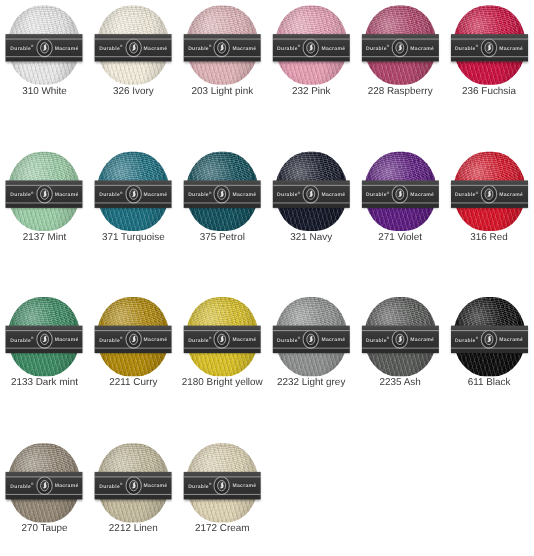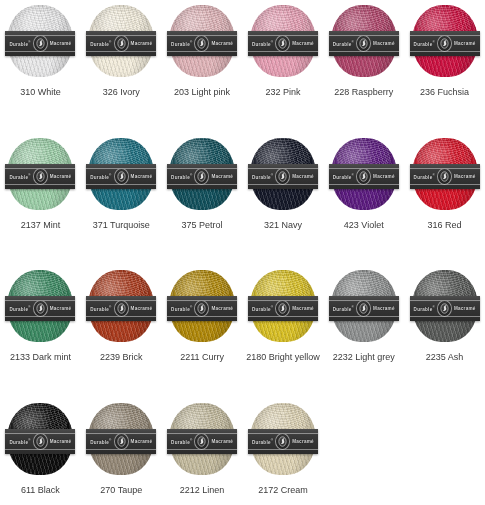--- a/index.html
+++ b/index.html
@@ -108,21 +108,20 @@
   .medallion{
     width:13px;height:15px;flex:0 0 auto;
     border-radius:50%;
     background:radial-gradient(ellipse at 50% 40%,#4a4a4a,#1d1d1d 78%);
     border:.8px solid #9a9a9a;
     display:flex;align-items:center;justify-content:center;
   }
   .medallion svg{display:block;}
   
   .caption{
-    margin-top:10px;
     font-size:9px;
     color:#3b3b3b;
     text-align:center;
     white-space:nowrap;
     line-height:1.2;
   }
 </style>
 </head>
 <body>
 
@@ -371,21 +370,21 @@
             <span class="medallion">
               <svg width="9" height="11" viewBox="0 0 9 11">
                 <ellipse cx="4.5" cy="5.5" rx="3.6" ry="4.7" fill="none" stroke="#c9c9c9" stroke-width=".7"></ellipse>
                 <path d="M5.4 2.4c-.9.2-1.5 1-1.5 1.9 0 .7.3 1.2.3 1.8 0 .8-.7 1.3-1.5 1.5 1.1.5 2.3.4 3-.3.6-.6.7-1.5.4-2.3-.2-.5-.5-.9-.4-1.4 0-.5.4-.9.8-1.1-.4-.2-.8-.2-1.1-.1z" fill="#e6e6e6"></path>
               </svg>
             </span>
             <span class="brand">Macramé</span>
           </div>
         </div>
       </div>
-      <div class="caption">423 Violet</div>
+      <div class="caption">271 Violet</div>
     </div>
     <div class="cell">
       <div class="ball-wrap">
         <div class="ball" style="--c: #d81428;">
           <div class="strands"></div>
           <div class="strands2"></div>
           <div class="swirl"></div>
           <div class="shade"></div>
         </div>
         <div class="band">
@@ -418,43 +417,20 @@
               <svg width="9" height="11" viewBox="0 0 9 11">
                 <ellipse cx="4.5" cy="5.5" rx="3.6" ry="4.7" fill="none" stroke="#c9c9c9" stroke-width=".7"></ellipse>
                 <path d="M5.4 2.4c-.9.2-1.5 1-1.5 1.9 0 .7.3 1.2.3 1.8 0 .8-.7 1.3-1.5 1.5 1.1.5 2.3.4 3-.3.6-.6.7-1.5.4-2.3-.2-.5-.5-.9-.4-1.4 0-.5.4-.9.8-1.1-.4-.2-.8-.2-1.1-.1z" fill="#e6e6e6"></path>
               </svg>
             </span>
             <span class="brand">Macramé</span>
           </div>
         </div>
       </div>
       <div class="caption">2133 Dark mint</div>
-    </div>
-    <div class="cell">
-      <div class="ball-wrap">
-        <div class="ball" style="--c: #ab3a1c;">
-          <div class="strands"></div>
-          <div class="strands2"></div>
-          <div class="swirl"></div>
-          <div class="shade"></div>
-        </div>
-        <div class="band">
-          <div class="band-inner">
-            <span class="brand">Durable<sup>®</sup></span>
-            <span class="medallion">
-              <svg width="9" height="11" viewBox="0 0 9 11">
-                <ellipse cx="4.5" cy="5.5" rx="3.6" ry="4.7" fill="none" stroke="#c9c9c9" stroke-width=".7"></ellipse>
-                <path d="M5.4 2.4c-.9.2-1.5 1-1.5 1.9 0 .7.3 1.2.3 1.8 0 .8-.7 1.3-1.5 1.5 1.1.5 2.3.4 3-.3.6-.6.7-1.5.4-2.3-.2-.5-.5-.9-.4-1.4 0-.5.4-.9.8-1.1-.4-.2-.8-.2-1.1-.1z" fill="#e6e6e6"></path>
-              </svg>
-            </span>
-            <span class="brand">Macramé</span>
-          </div>
-        </div>
-      </div>
-      <div class="caption">2239 Brick</div>
     </div>
     <div class="cell">
       <div class="ball-wrap">
         <div class="ball" style="--c: #b08808;">
           <div class="strands"></div>
           <div class="strands2"></div>
           <div class="swirl"></div>
           <div class="shade"></div>
         </div>
         <div class="band">

